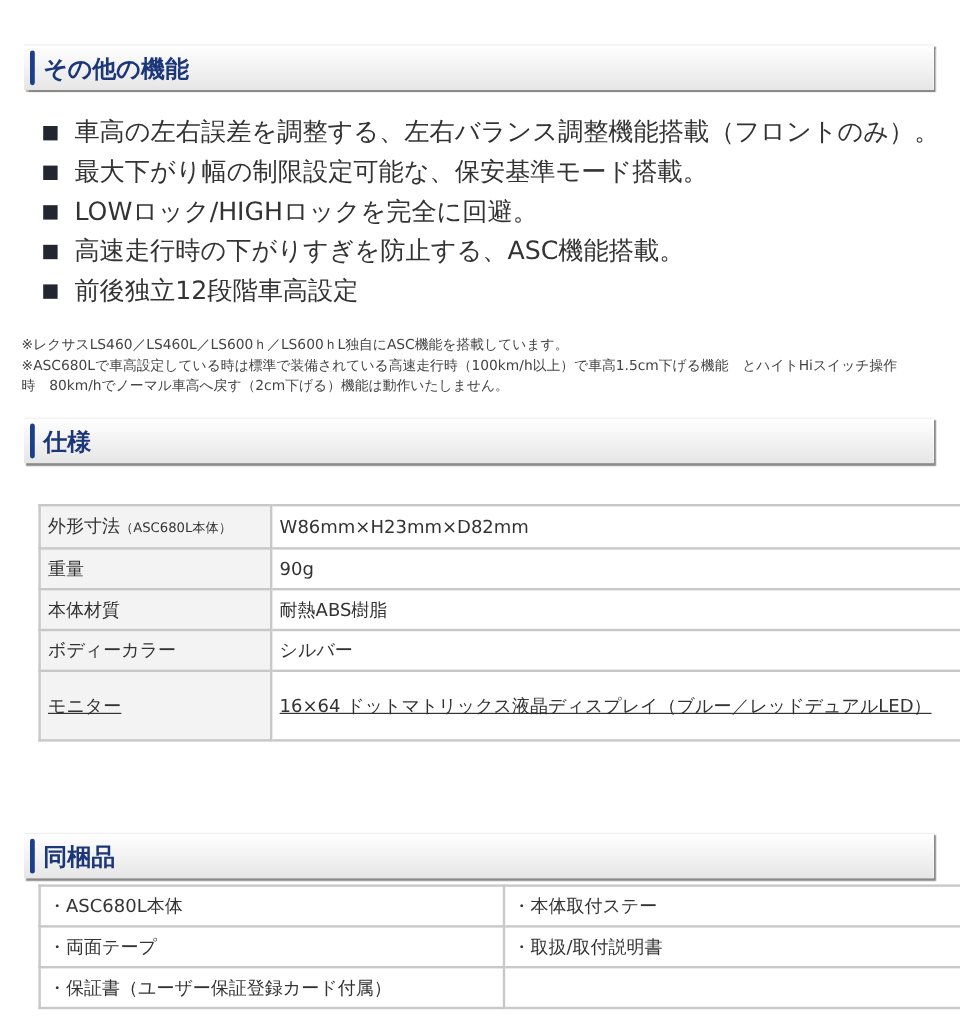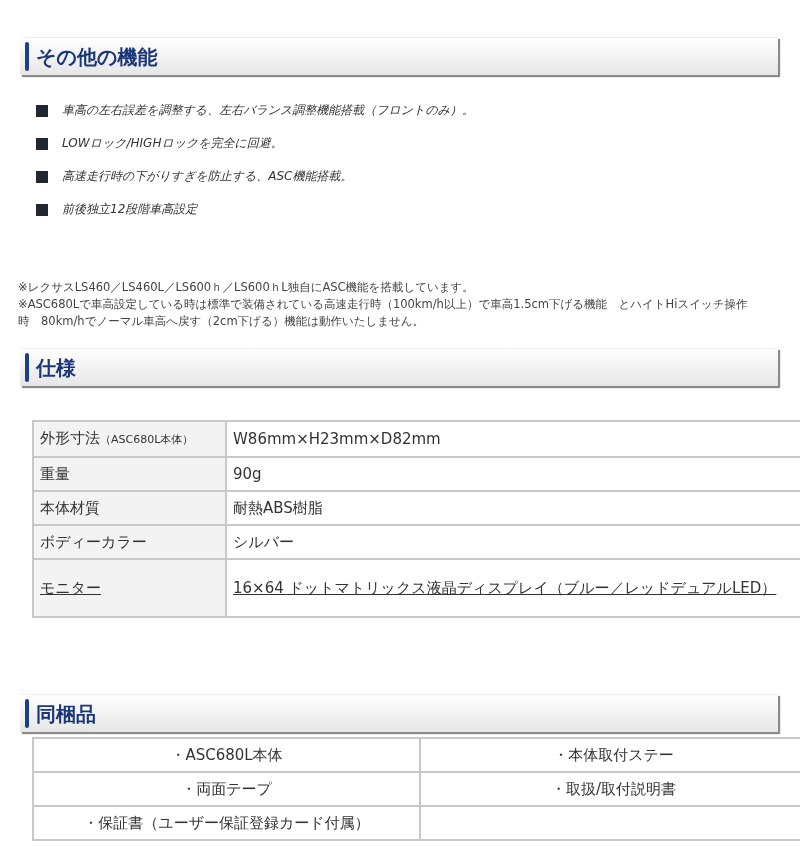--- a/index.html
+++ b/index.html
@@ -42,26 +42,25 @@
     #hdr-contents { top: 694px; }
 
     .feature-list {
       position: absolute;
       left: 36px;
       top: 94px;
       list-style: none;
     }
     .feature-list li {
       height: 33px;
-      font-size: 12px;
+      font-size: 21px;
       line-height: 27px;
       color: #333333;
       display: flex;
       align-items: center;
-      font-style: italic;
     }
     .feature-list .bullet {
       display: inline-block;
       width: 12px;
       height: 12px;
       background: #222630;
       margin-right: 14px;
       flex: 0 0 12px;
     }
     .notes {
@@ -93,34 +92,38 @@
     #spec-table td.label {
       width: 193px;
       background: #f3f3f3;
     }
     #spec-table tr { height: 34px; }
     #spec-table tr.tall { height: 58px; text-decoration: underline; }
     .label-sub { font-size: 11px; }
 
     #contents-table { top: 737px; }
     #contents-table tr { height: 34px; }
-    #contents-table td { width: 50%; text-align: center; }
+    #contents-table td { width: 50%; }
   </style>
 </head>
 <body>
 
 <div class="section-header" id="hdr-features">
   <span class="accent"></span>
   <span class="title">その他の機能</span>
 </div>
 
 <ul class="feature-list">
   <li>
       <span class="bullet"></span>
       <span>車高の左右誤差を調整する、左右バランス調整機能搭載（フロントのみ）。</span>
+    </li>
+  <li>
+      <span class="bullet"></span>
+      <span>最大下がり幅の制限設定可能な、保安基準モード搭載。</span>
     </li>
   <li>
       <span class="bullet"></span>
       <span>LOWロック/HIGHロックを完全に回避。</span>
     </li>
   <li>
       <span class="bullet"></span>
       <span>高速走行時の下がりすぎを防止する、ASC機能搭載。</span>
     </li>
   <li>

